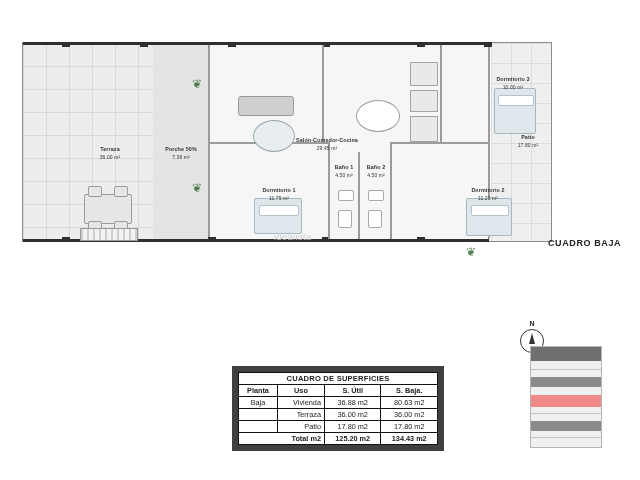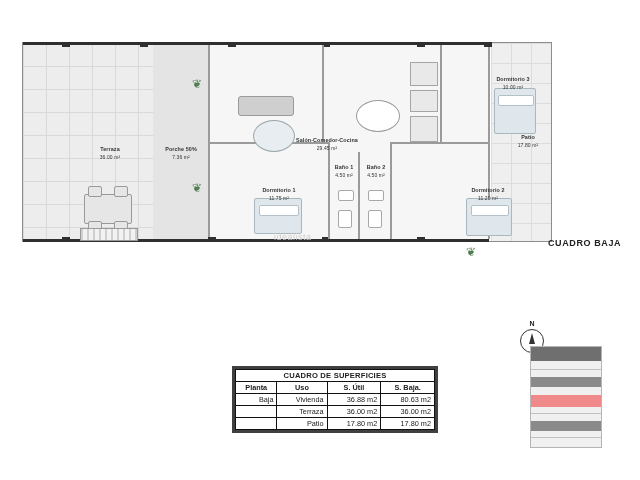--- a/index.html
+++ b/index.html
@@ -85,28 +85,28 @@
   .logo-six{font-family:"Liberation Serif",serif;font-size:19px;letter-spacing:6px;
     margin-left:6px;color:#111;}
   .logo-sec{font-family:"Liberation Serif",serif;font-size:19px;letter-spacing:2.5px;
     color:#111;margin-top:1px;}
   .logo-rule{width:86px;height:1px;background:#111;margin:7px 0 5px;}
   .logo-prop{font-size:7px;letter-spacing:3.4px;color:#111;margin-left:3px;}
 
   
   .tablewrap{
     position:absolute;left:232px;top:366px;width:200px;
-    border:3px solid #404040;
+    border:6px solid #404040;
   }
   table{border-collapse:collapse;width:100%;font-size:7.3px;}
   th,td{border:1px solid #111;padding:1px 3px;}
   .t-title{text-align:center;font-weight:bold;font-size:7.6px;letter-spacing:.2px;}
   .t-head td{text-align:center;font-weight:bold;}
   .t-right{text-align:right;}
-  .t-center{text-align:right;}
+  .t-center{text-align:center;}
   .t-total td{font-weight:bold;}
 
   
   .keyplan{position:absolute;left:512px;top:320px;width:106px;height:128px;}
   .kp-block{position:absolute;left:18px;top:26px;width:70px;height:100px;
     background:#f0f0f0;border:1px solid #b5b5b5;}
   .kp-band{position:absolute;left:0;width:100%;background:#6f6f6f;}
   .kp-high{position:absolute;left:0;width:100%;height:12px;background:#f08a8a;}
   .kp-line{position:absolute;left:0;width:100%;height:1px;background:#c2c2c2;}
   .north{position:absolute;left:0;top:0;width:40px;text-align:center;font-size:6px;}
@@ -247,20 +247,25 @@
         <td class="t-right">Terraza</td>
         <td class="t-center">36.00 m2</td>
         <td class="t-center">36.00 m2</td>
       </tr>
       <tr>
         <td class="t-center"></td>
         <td class="t-right">Patio</td>
         <td class="t-center">17.80 m2</td>
         <td class="t-center">17.80 m2</td>
       </tr>
+      <tr class="t-total">
+        <td class="t-right" colspan="2">Total m2</td>
+        <td class="t-center">125.20 m2</td>
+        <td class="t-center">134.43 m2</td>
+      </tr>
     </tbody>
       </table>
   </div>
 
   <div class="keyplan">
     <div class="north">
       <div class="north-n">N</div>
       <div class="north-c"></div>
     </div>
     <div class="kp-block">

